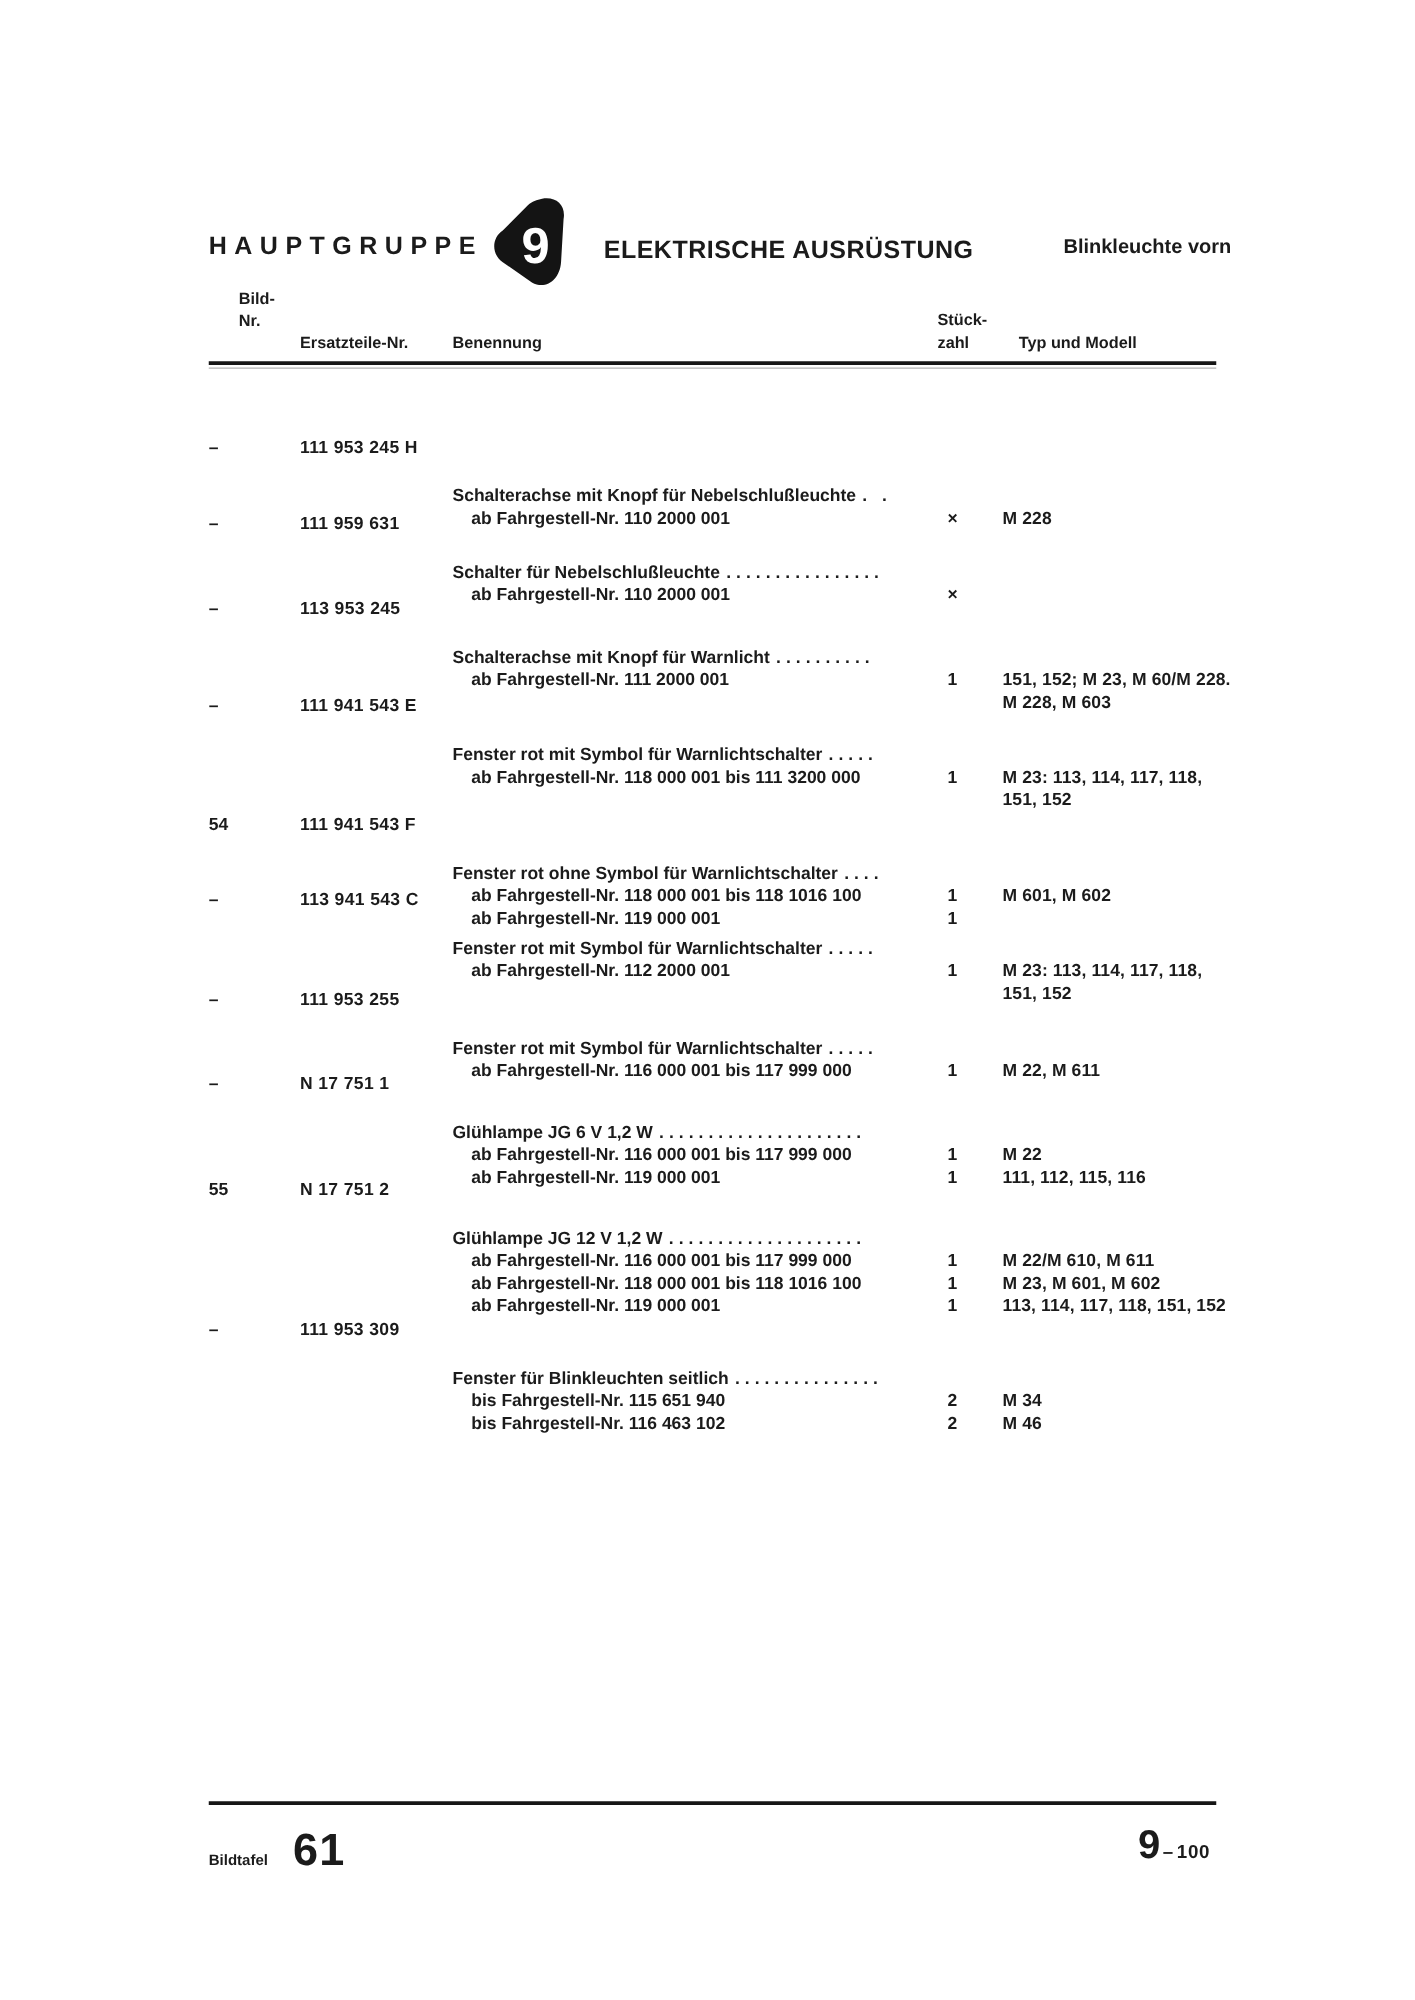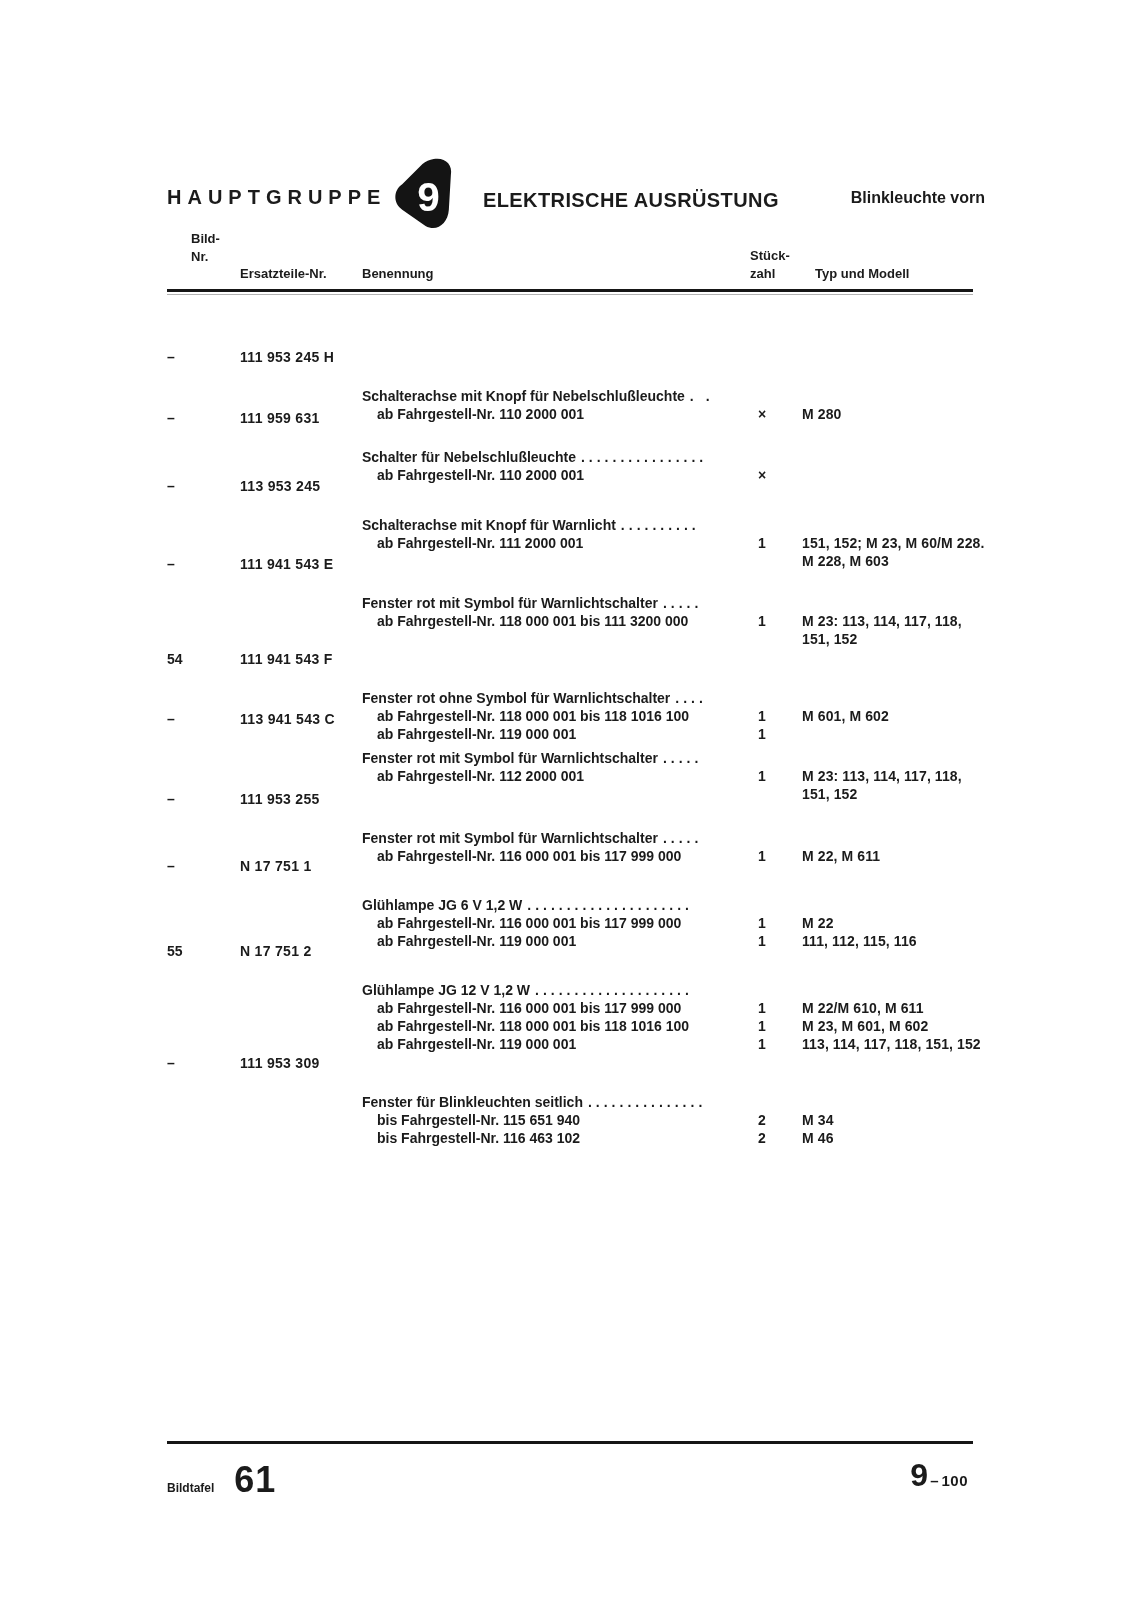--- a/index.html
+++ b/index.html
@@ -83,21 +83,21 @@
 
   <div class="rule-head"></div>
   <div class="rule-head-ghost"></div>
 
   <div class="row" style="top:348px">
     <div class="c-bild">–</div>
     <div class="c-part">111 953 245 H</div>
     <div class="c-name"><span>Schalterachse mit Knopf für Nebelschlußleuchte</span><span class="leader">. .</span></div>
     <div class="sub" style="grid-row:2">ab Fahrgestell-Nr. 110 2000 001</div>
     <div class="qty" style="grid-row:2">×</div>
-    <div class="model" style="grid-row:2">M 280</div>
+    <div class="model" style="grid-row:2">M 228</div>
   </div>
 
   <div class="row" style="top:409px">
     <div class="c-bild">–</div>
     <div class="c-part">111 959 631</div>
     <div class="c-name"><span>Schalter für Nebelschlußleuchte</span><span class="leader">................</span></div>
     <div class="sub" style="grid-row:2">ab Fahrgestell-Nr. 110 2000 001</div>
     <div class="qty" style="grid-row:2">×</div>
     <div class="model" style="grid-row:2"></div>
   </div>

